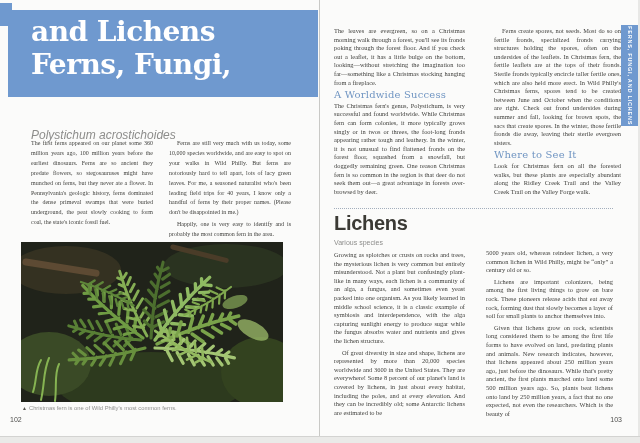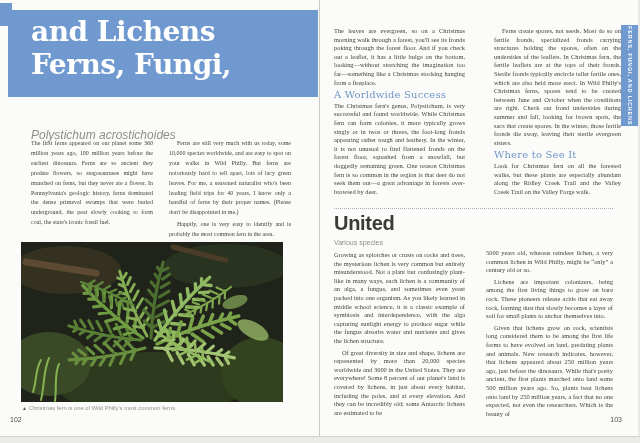--- a/index.html
+++ b/index.html
@@ -119,21 +119,21 @@
   </div>
 
   <div class="rcol rcol2">
     <p class="para indent" style="margin:0">Ferns create spores, not seeds. Most do so on fertile fronds, specialized fronds carrying structures holding the spores, often on the undersides of the leaflets. In Christmas fern, the fertile leaflets are at the tops of their fronds. Sterile fronds typically encircle taller fertile ones, which are also held more erect. In Wild Philly's Christmas ferns, spores tend to be created between June and October when the conditions are right. Check out frond undersides during summer and fall, looking for brown spots, the sacs that create spores. In the winter, those fertile fronds die away, leaving their sterile evergreen sisters.</p>
     <p class="rhead">Where to See It</p>
     <p class="para" style="margin:0">Look for Christmas fern on all the forested walks, but these plants are especially abundant along the Ridley Creek Trail and the Valley Creek Trail on the Valley Forge walk.</p>
   </div>
 
   <div class="divider"></div>
 
-  <div class="lichens-title">United</div>
+  <div class="lichens-title">Lichens</div>
   <div class="lichens-sub">Various species</div>
 
   <div class="lich-col lc1">
     <p class="para" style="margin:0">Growing as splotches or crusts on rocks and trees, the mysterious lichen is very common but entirely misunderstood. Not a plant but confusingly plant-like in many ways, each lichen is a community of an alga, a fungus, and sometimes even yeast packed into one organism. As you likely learned in middle school science, it is a classic example of symbiosis and interdependence, with the alga capturing sunlight energy to produce sugar while the fungus absorbs water and nutrients and gives the lichen structure.</p>
     <p class="para indent mt" style="margin-bottom:0">Of great diversity in size and shape, lichens are represented by more than 20,000 species worldwide and 3600 in the United States. They are everywhere! Some 8 percent of our planet's land is covered by lichens, in just about every habitat, including the poles, and at every elevation. And they can be incredibly old; some Antarctic lichens are estimated to be</p>
   </div>
   <div class="lich-col lc2">
     <p class="para" style="margin:0">5000 years old, whereas reindeer lichen, a very common lichen in Wild Philly, might be “only” a century old or so.</p>
     <p class="para indent mt" style="margin-bottom:0">Lichens are important colonizers, being among the first living things to grow on bare rock. These pioneers release acids that eat away rock, forming dust that slowly becomes a layer of soil for small plants to anchor themselves into.</p>
     <p class="para indent mt" style="margin-bottom:0">Given that lichens grow on rock, scientists long considered them to be among the first life forms to have evolved on land, predating plants and animals. New research indicates, however, that lichens appeared about 250 million years ago, just before the dinosaurs. While that's pretty ancient, the first plants marched onto land some 500 million years ago. So, plants beat lichens onto land by 250 million years, a fact that no one expected, not even the researchers. Which is the beauty of</p>

